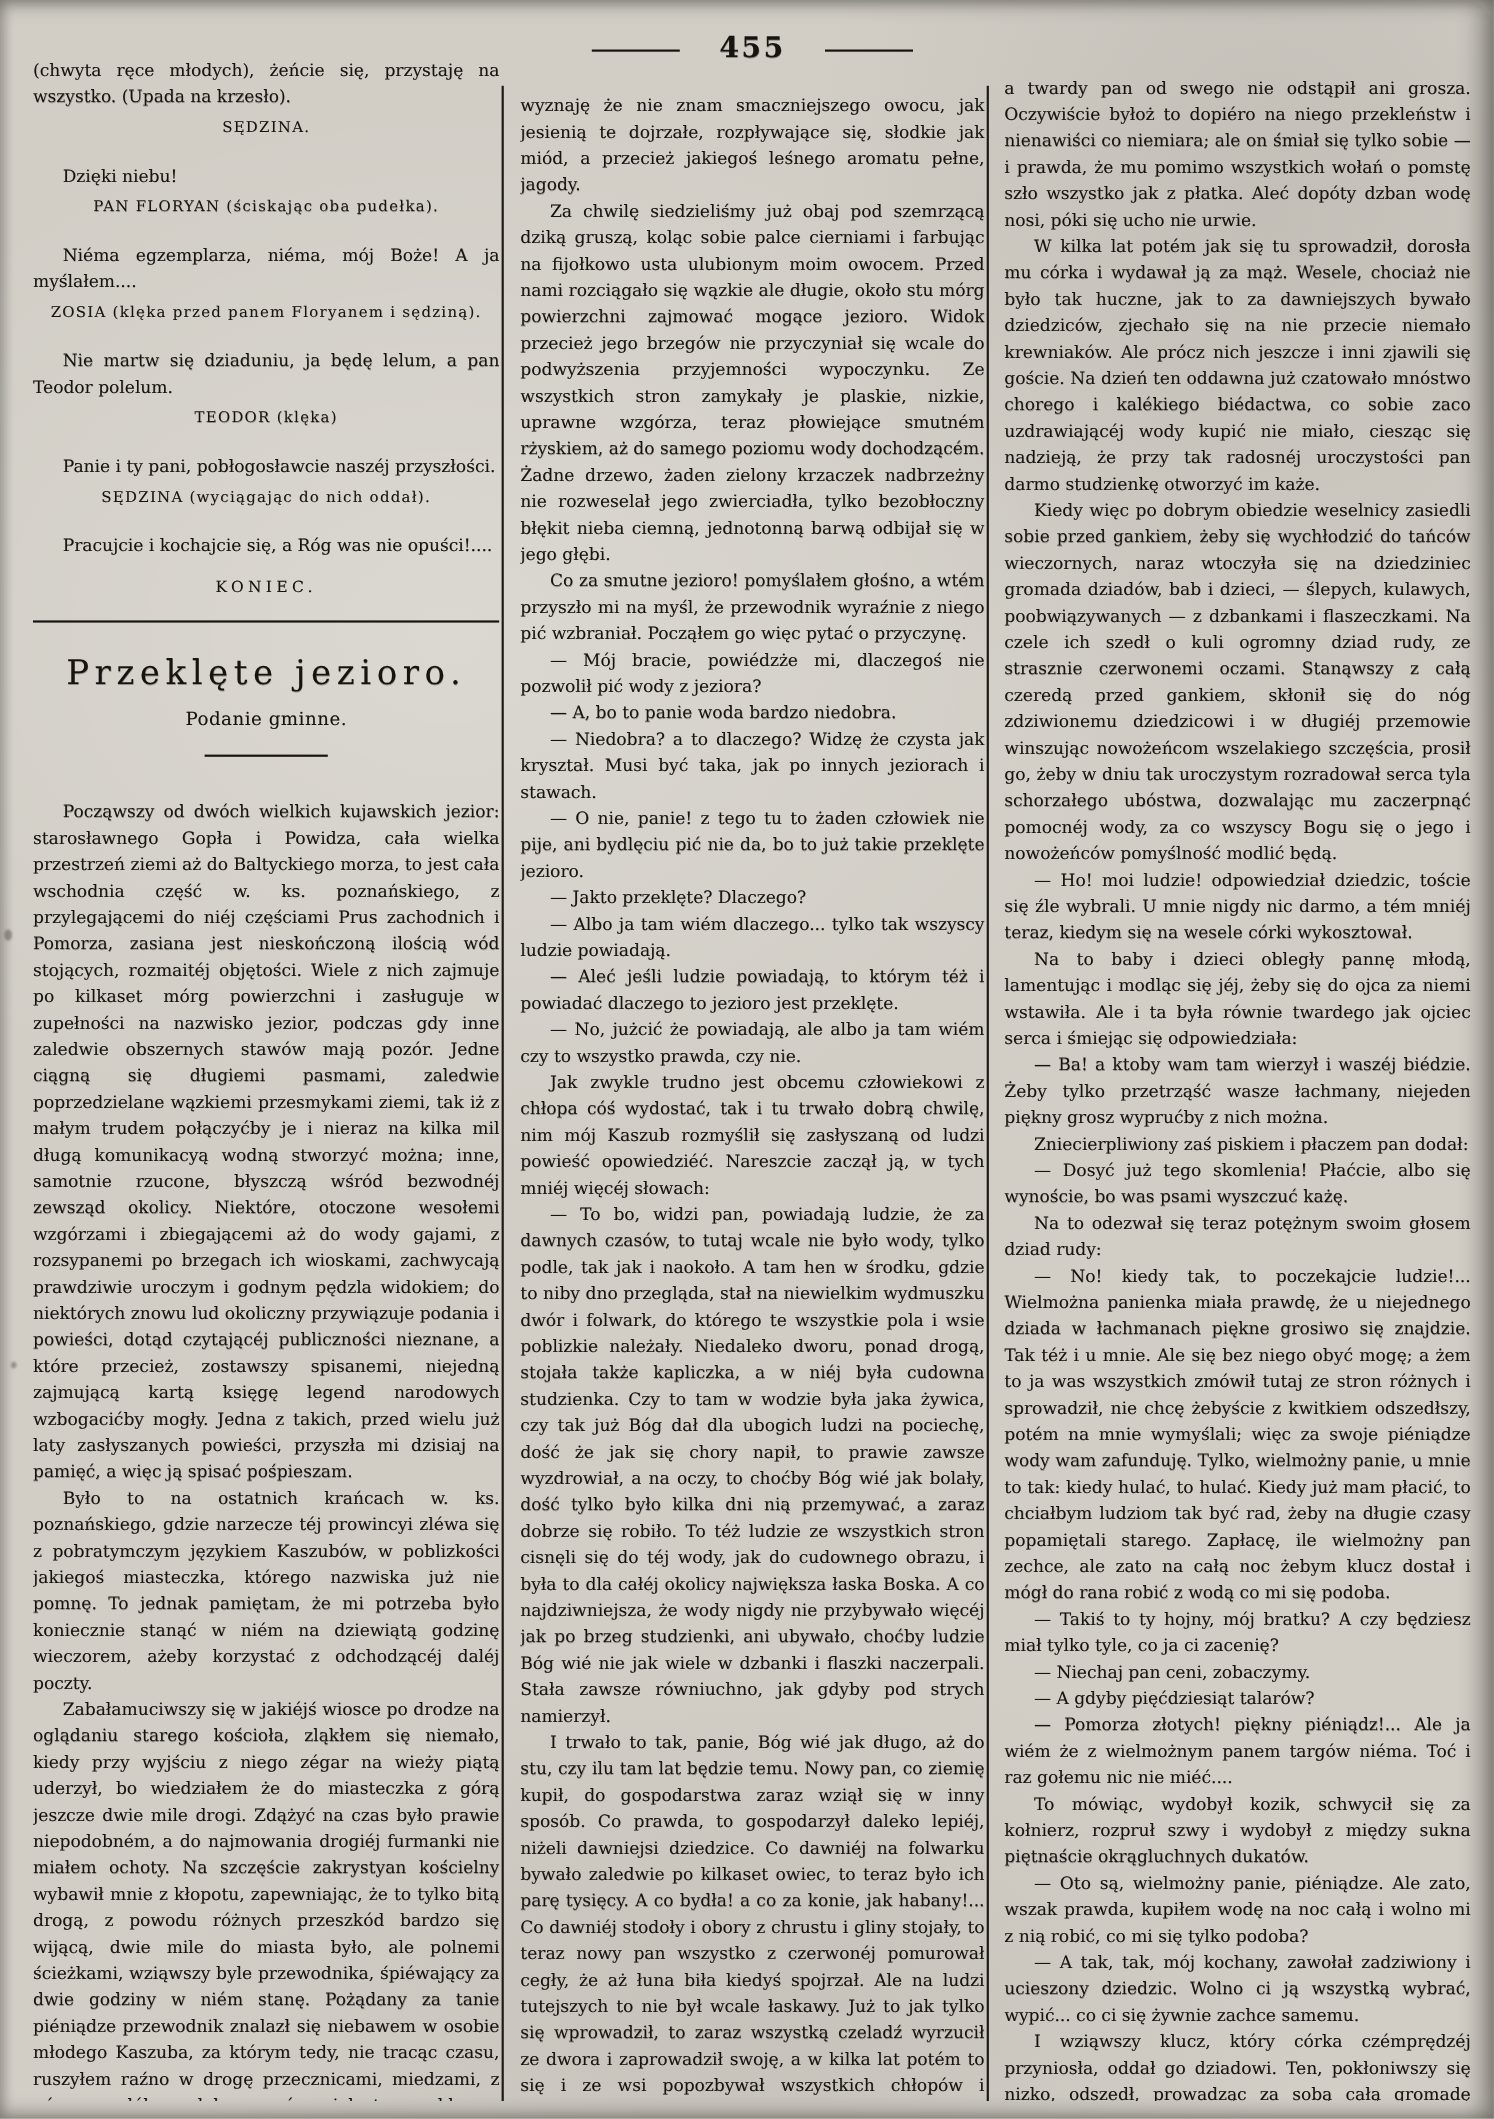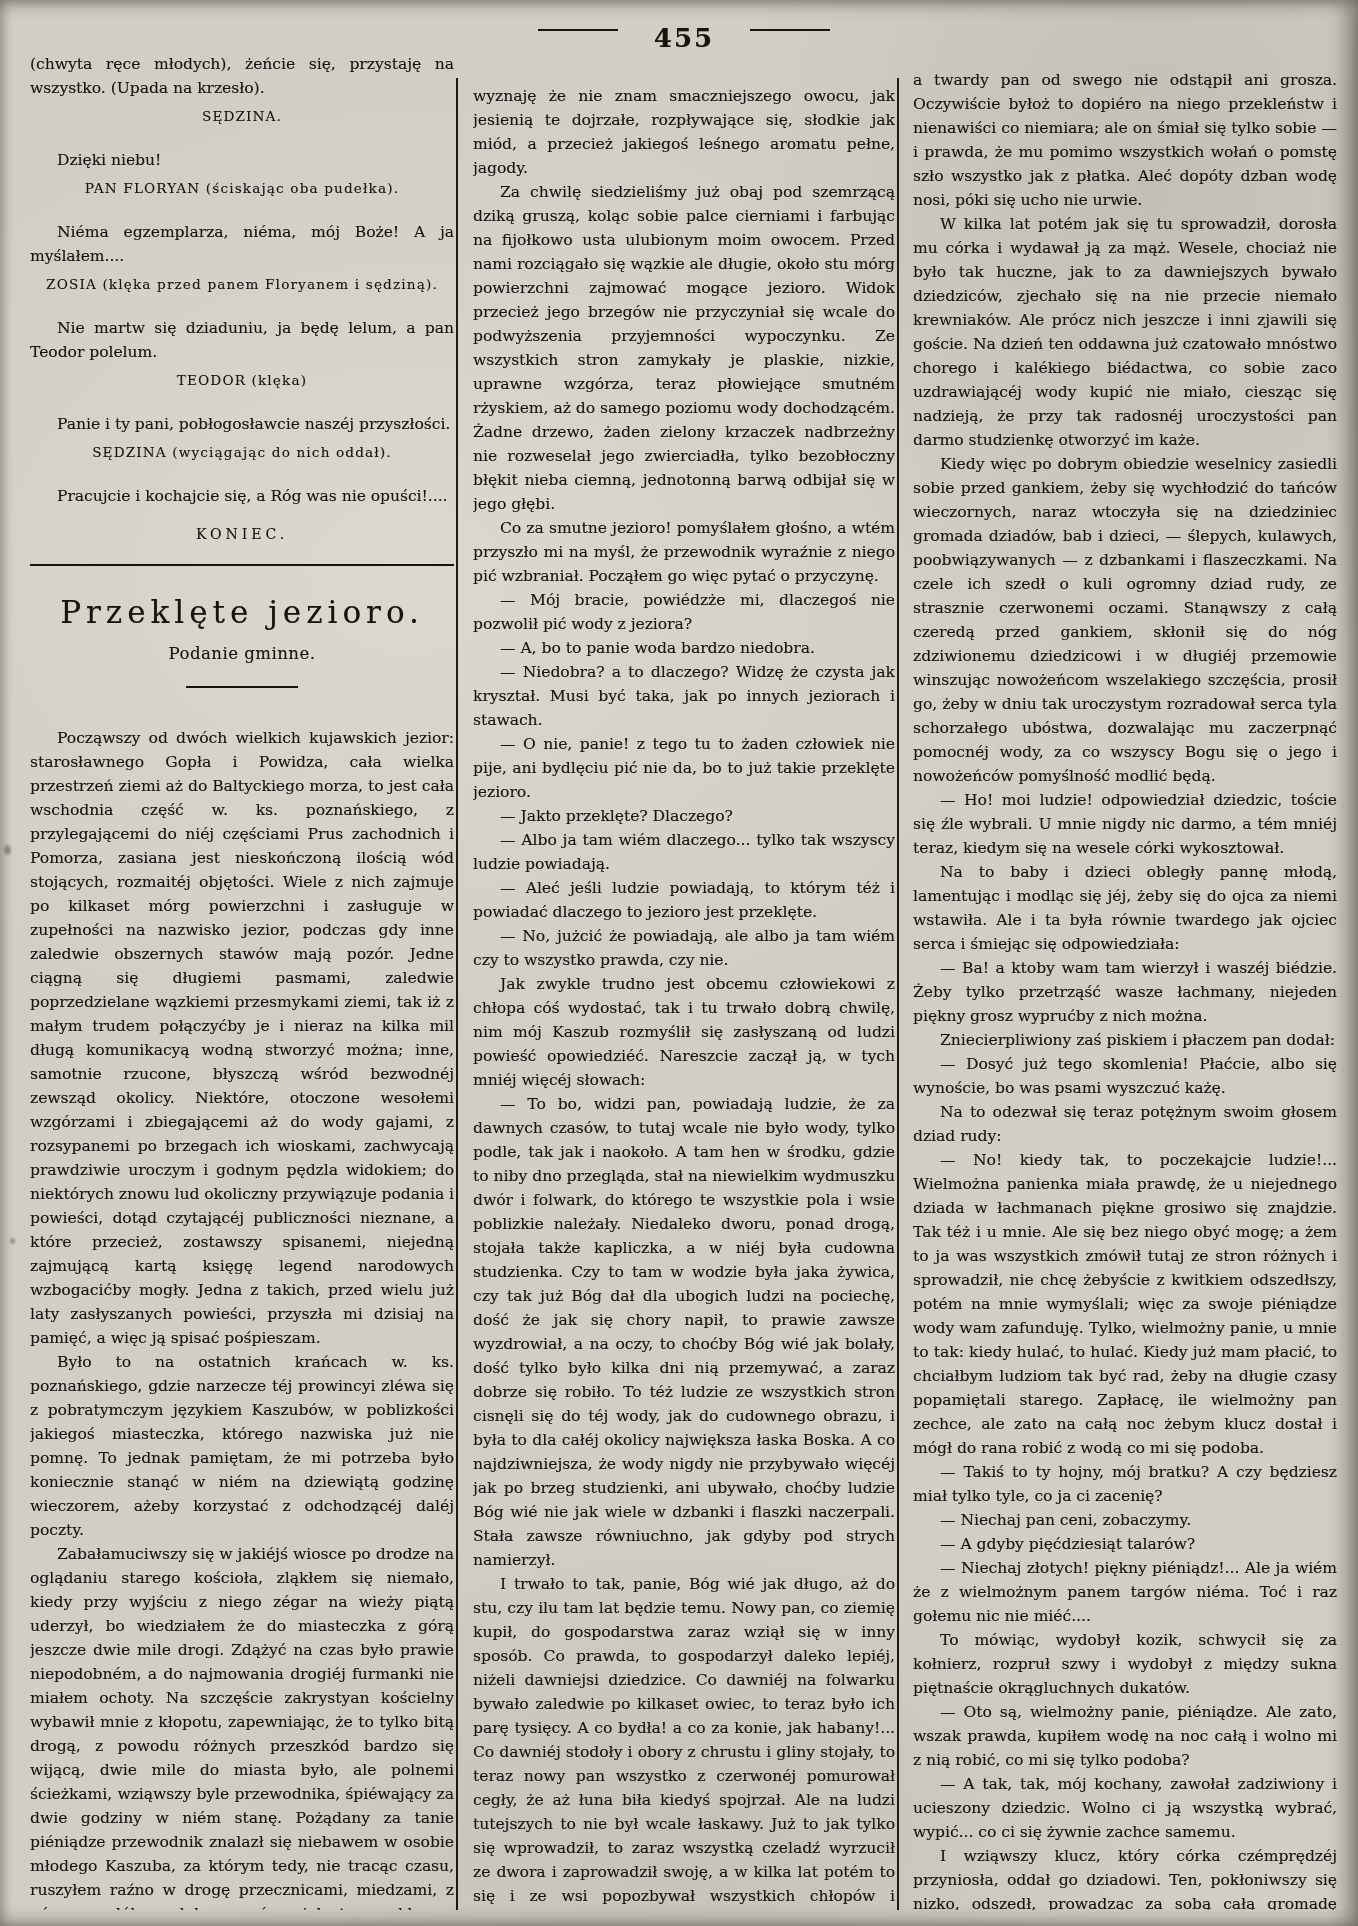--- a/index.html
+++ b/index.html
@@ -36,21 +36,21 @@
 
   .col{
     position:absolute;top:0;bottom:16px;overflow:hidden;
     font-size:15.5px;line-height:24px;text-align:justify;
     text-shadow:0.3px 0.3px 0 rgba(23,20,15,.35);
   }
   #col1{left:30px;width:424px;padding-top:52px;}
   #col2{left:473px;width:422px;padding-top:26px;}
   #col3{left:913px;width:424px;padding-top:68px;}
 
-  .page-head{display:flex;justify-content:center;gap:36px;height:36px;}
+  .page-head{display:flex;align-items:center;justify-content:center;gap:36px;height:36px;}
   .head-dash{width:80px;height:2px;background:#17140f;margin-top:3px;}
   .page-num{font-size:26px;font-weight:bold;letter-spacing:2px;text-align:center;}
   .col2-body{margin-top:22px;}
 
   p{margin:0;}
   p.para{text-indent:27px;}
   p.cont{text-indent:0;}
   .speaker{text-align:center;font-size:13.5px;letter-spacing:1.2px;margin:4px 0 3px;}
   p.speech{text-indent:27px;margin-top:20px;}
   .koniec{text-align:center;font-size:14px;letter-spacing:4px;margin:14px 0 18px;}
@@ -134,20 +134,20 @@
     <p class="para">— Ho! moi ludzie! odpowiedział dziedzic, toście się źle wybrali. U mnie nigdy nic darmo, a tém mniéj teraz, kiedym się na wesele córki wykosztował.</p>
     <p class="para">Na to baby i dzieci obległy pannę młodą, lamentując i modląc się jéj, żeby się do ojca za niemi wstawiła. Ale i ta była równie twardego jak ojciec serca i śmiejąc się odpowiedziała:</p>
     <p class="para">— Ba! a ktoby wam tam wierzył i waszéj biédzie. Żeby tylko przetrząść wasze łachmany, niejeden piękny grosz wyprućby z nich można.</p>
     <p class="para">Zniecierpliwiony zaś piskiem i płaczem pan dodał:</p>
     <p class="para">— Dosyć już tego skomlenia! Płaćcie, albo się wynoście, bo was psami wyszczuć każę.</p>
     <p class="para">Na to odezwał się teraz potężnym swoim głosem dziad rudy:</p>
     <p class="para">— No! kiedy tak, to poczekajcie ludzie!... Wielmożna panienka miała prawdę, że u niejednego dziada w łachmanach piękne grosiwo się znajdzie. Tak téż i u mnie. Ale się bez niego obyć mogę; a żem to ja was wszystkich zmówił tutaj ze stron różnych i sprowadził, nie chcę żebyście z kwitkiem odszedłszy, potém na mnie wymyślali; więc za swoje piéniądze wody wam zafunduję. Tylko, wielmożny panie, u mnie to tak: kiedy hulać, to hulać. Kiedy już mam płacić, to chciałbym ludziom tak być rad, żeby na długie czasy popamiętali starego. Zapłacę, ile wielmożny pan zechce, ale zato na całą noc żebym klucz dostał i mógł do rana robić z wodą co mi się podoba.</p>
     <p class="para">— Takiś to ty hojny, mój bratku? A czy będziesz miał tylko tyle, co ja ci zacenię?</p>
     <p class="para">— Niechaj pan ceni, zobaczymy.</p>
     <p class="para">— A gdyby pięćdziesiąt talarów?</p>
-    <p class="para">— Niechaj złotych! piękny piéniądz!... Ale ja wiém że z wielmożnym panem targów niéma. Toć i raz gołemu nic nie miéć....</p>
+    <p class="para">— Pomorza złotych! piękny piéniądz!... Ale ja wiém że z wielmożnym panem targów niéma. Toć i raz gołemu nic nie miéć....</p>
     <p class="para">To mówiąc, wydobył kozik, schwycił się za kołnierz, rozpruł szwy i wydobył z między sukna piętnaście okrągluchnych dukatów.</p>
     <p class="para">— Oto są, wielmożny panie, piéniądze. Ale zato, wszak prawda, kupiłem wodę na noc całą i wolno mi z nią robić, co mi się tylko podoba?</p>
     <p class="para">— A tak, tak, mój kochany, zawołał zadziwiony i ucieszony dziedzic. Wolno ci ją wszystką wybrać, wypić... co ci się żywnie zachce samemu.</p>
     <p class="para">I wziąwszy klucz, który córka czémprędzéj przyniosła, oddał go dziadowi. Ten, pokłoniwszy się nizko, odszedł, prowadząc za sobą całą gromadę biédactwa, a na ganku dopiéro wszyscy parsknęli głośnym śmiéchem, nie mogąc się dość nacieszyć z głupiego człowieka. Wreszcie, naśmiawszy się do syta, poszli do dworu tańcować. Nie wiedzieli na co im się śmiéch ten obróci i że to będzie ostatni ich na tym świecie taniec.</p>
 
   </div>
 </div>
 
 </body></html>

